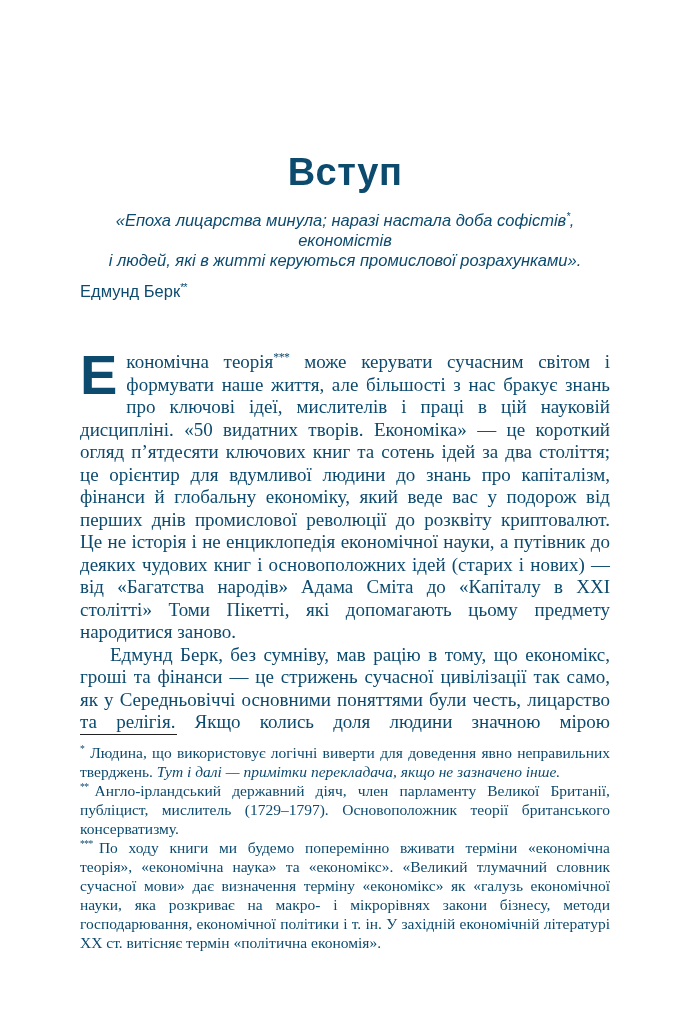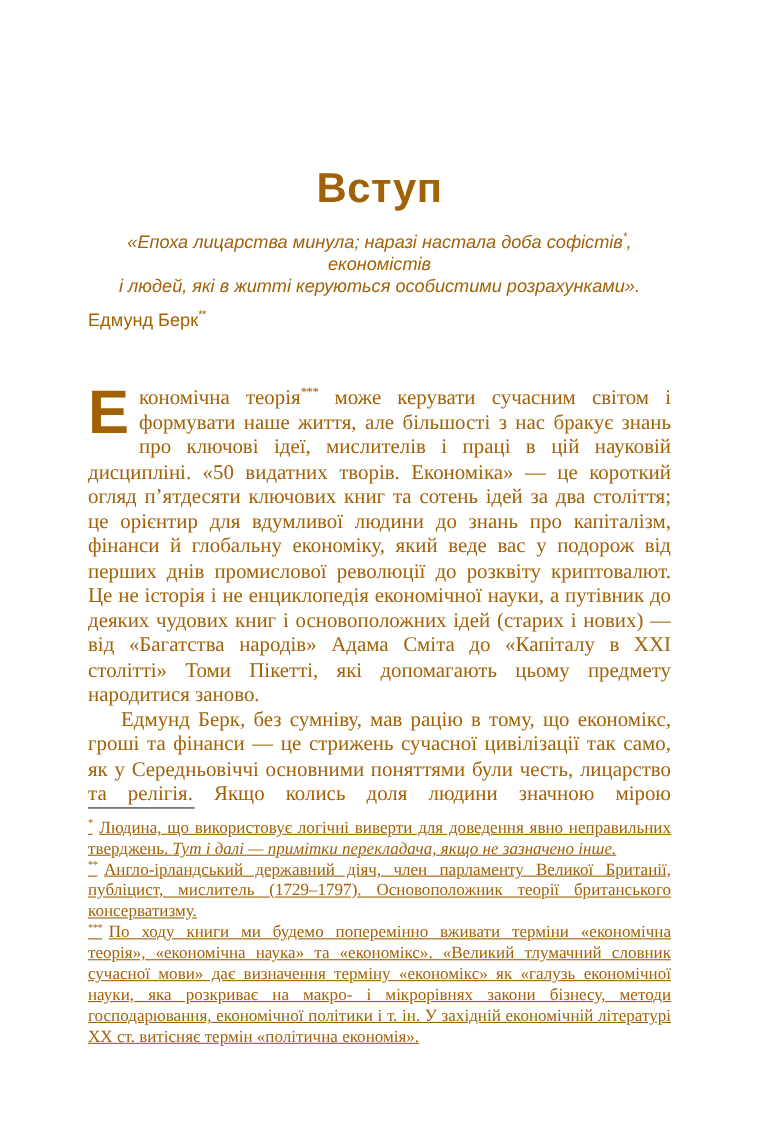--- a/index.html
+++ b/index.html
@@ -6,21 +6,21 @@
     margin: 0;
     padding: 0;
     background: #e8e8e8;
   }
   .page {
     position: relative;
     width: 690px;
     height: 1024px;
     margin: 0 auto;
     background: #ffffff;
-    color: #a16207;
+    color: #0c4a6e;
     overflow: hidden;
   }
   .content {
     padding: 0 80px;
   }
   
   .chapter-title {
     margin: 0;
     padding-top: 150px;
     text-align: center;
@@ -90,40 +90,39 @@
     text-align: justify;
   }
   .footnote-rule {
     width: 97px;
     height: 0;
     border-top: 1.4px solid #222;
     margin-bottom: 8px;
   }
   .footnote {
     margin: 0;
-    text-decoration: underline;
   }
   .footnote sup.marker {
     margin-right: 6px;
   }
   .footnote em {
     font-style: italic;
   }
 </style>
 </head>
 <body>
 
 <div class="page">
   <div class="content">
 
     <h1 class="chapter-title">Вступ</h1>
 
     <div class="epigraph">
       <span>«Епоха лицарства минула; наразі настала доба софістів</span><sup class="marker">*</sup><span>, економістів</span><br>
-      <span>і людей, які в житті керуються особистими розрахунками».</span>
+      <span>і людей, які в житті керуються промислової розрахунками».</span>
       <div class="attribution">
         <span>Едмунд Берк</span><sup class="marker">**</sup>
       </div>
     </div>
 
     <div class="body-text">
       <p>
         <span class="dropcap">Е</span><span>кономічна теорія</span><sup class="marker">***</sup><span> може керувати сучасним світом і формувати наше життя, але більшості з нас бракує знань про ключові ідеї, мислителів і праці в цій науковій дисципліні. «50 видатних творів. Економіка» — це короткий огляд п’ятдесяти ключових книг та сотень ідей за два століття; це орієнтир для вдумливої людини до знань про капіталізм, фінанси й глобальну економіку, який веде вас у подорож від перших днів промислової революції до розквіту криптовалют. Це не історія і не енциклопедія економічної науки, а путівник до деяких чудових книг і основоположних ідей (старих і нових) — від «Багатства народів» Адама Сміта до «Капіталу в XXI столітті» Томи Пікетті, які допомагають цьому предмету народитися заново.</span>
       </p>
       <p class="para-indent">Едмунд Берк, без сумніву, мав рацію в тому, що економікс, гроші та фінанси — це стрижень сучасної цивілізації так само, як у Середньовіччі основними поняттями були честь, лицарство та релігія. Якщо колись доля людини значною мірою вирішувалась соціальними обставинами її народження, то сьогодні кожен з нас</p>

